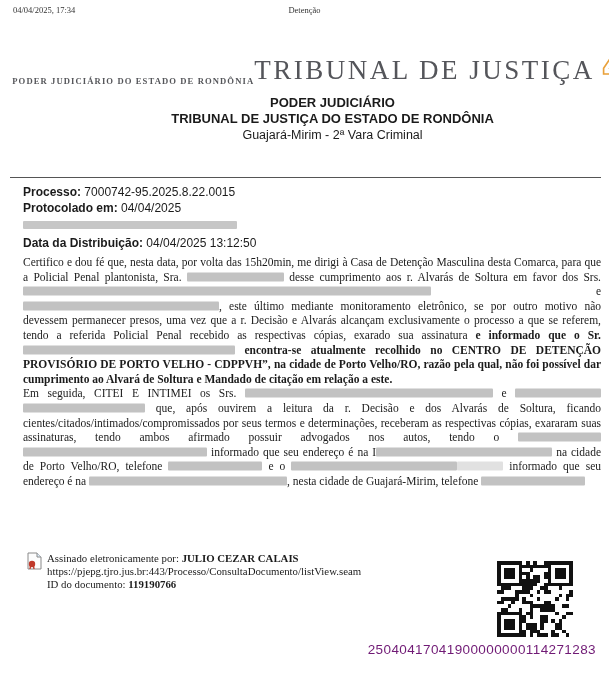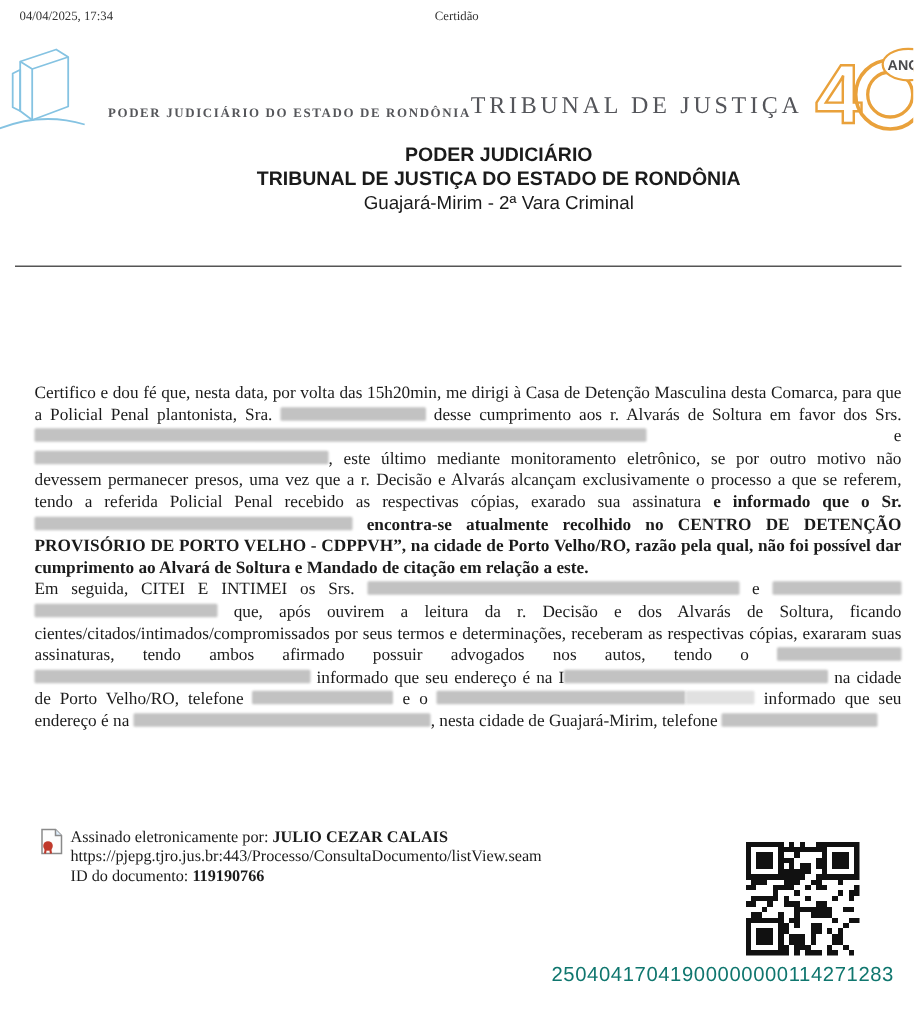--- a/index.html
+++ b/index.html
@@ -7,21 +7,21 @@
         font-family:"Liberation Serif",serif;color:#1b1b1b;}
   
   .print-header{position:absolute;top:5px;left:0;width:100%;font-size:8.5px;color:#333;}
   .print-date{position:absolute;left:13px;top:0;}
   .print-type{position:absolute;left:50%;transform:translateX(-50%);top:0;}
   
   .logo-row{position:absolute;top:28px;left:50%;transform:translateX(-50%);
             display:flex;align-items:center;gap:6px;}
   .logo-text{display:flex;flex-direction:row;align-items:flex-end;margin-top:14px;}
   .logo-small{font-size:8.6px;letter-spacing:1.1px;color:#55565a;font-weight:bold;white-space:nowrap;}
-  .logo-large{font-size:16px;letter-spacing:2.5px;color:#54555a;white-space:nowrap;margin-top:1px;}
+  .logo-large{font-size:27px;letter-spacing:2.5px;color:#54555a;white-space:nowrap;margin-top:1px;}
   
   .court-header{position:absolute;top:95px;left:0;width:100%;text-align:center;
                 font-family:"Liberation Sans",sans-serif;line-height:16px;padding-left:28px;}
   .ch-b{font-size:13px;font-weight:bold;}
   .ch-r{font-size:12.5px;}
   
   .rule{position:absolute;top:177px;left:10px;right:8px;border-top:1.2px solid #555;}
   
   .case-info{position:absolute;top:185px;left:23px;font-family:"Liberation Sans",sans-serif;
              font-size:12px;line-height:15.5px;}
@@ -36,30 +36,30 @@
   .redact.light{background:#e1e1e1;}
   .b{font-weight:bold;}
   
   .signature{position:absolute;top:552px;left:27px;display:flex;gap:5px;}
   .sig-lines{font-size:10.8px;line-height:13.2px;}
   
   .qr{position:absolute;top:561px;left:497px;width:76px;height:76px;}
   
   .footer-number{position:absolute;top:642px;right:13px;
                  font-family:"Liberation Sans",sans-serif;font-size:13.5px;
-                 letter-spacing:0.4px;color:#0f766e;}
+                 letter-spacing:0.4px;color:#701a75;}
 </style>
 </head>
 <body>
 
 <div class="page">
 
   <div class="print-header">
     <span class="print-date">04/04/2025, 17:34</span>
-    <span class="print-type">Certidão</span>
+    <span class="print-type">Detenção</span>
   </div>
 
   <div class="logo-row">
     <span>
       <svg width="82" height="66" viewBox="0 0 82 66">
         <g fill="none" stroke="#85C3E2" stroke-width="1.2" stroke-linejoin="round">
           <path d="M29 13 L53 5 L61 10 L61 43 L37 52 L29 46 Z"></path>
           <path d="M29 13 L37 18 L37 52"></path>
           <path d="M37 18 L61 10"></path>
           <path d="M24 21 L29 18.5 L29 46 L24 43.5 Z"></path>
@@ -87,20 +87,26 @@
   </div>
 
   <div class="court-header">
     <div class="ch-b">PODER JUDICIÁRIO</div>
     <div class="ch-b">TRIBUNAL DE JUSTIÇA DO ESTADO DE RONDÔNIA</div>
     <div class="ch-r">Guajará-Mirim - 2ª Vara Criminal</div>
   </div>
 
   <div class="rule"></div>
 
+  <div class="case-info">
+    <div><span class="lbl">Processo:</span><span> 7000742-95.2025.8.22.0015</span></div>
+    <div><span class="lbl">Protocolado em:</span><span> 04/04/2025</span></div>
+    <div class="case-redact"></div>
+    <div><span class="lbl">Data da Distribuição:</span><span> 04/04/2025 13:12:50</span></div>
+  </div>
 
   <div class="body-text"><span>Certifico e dou fé que, nesta data, por volta das 15h20min, me dirigi à Casa de Detenção Masculina desta Comarca, para que a Policial Penal plantonista, Sra. </span><span class="redact" style="width: 97px;"></span><span> desse cumprimento aos r. Alvarás de Soltura em favor dos Srs. </span><span class="redact" style="width: 408px;"></span><span> e </span><span class="redact" style="width: 196px;"></span><span>, este último mediante monitoramento eletrônico, se por outro motivo não devessem permanecer presos, uma vez que a r. Decisão e Alvarás alcançam exclusivamente o processo a que se referem, tendo a referida Policial Penal recebido as respectivas cópias, exarado sua assinatura </span><span class="b">e informado que o Sr. </span><span class="redact" style="width: 212px;"></span><span class="b"> encontra-se atualmente recolhido no CENTRO DE DETENÇÃO PROVISÓRIO DE PORTO VELHO - CDPPVH”, na cidade de Porto Velho/RO, razão pela qual, não foi possível dar cumprimento ao Alvará de Soltura e Mandado de citação em relação a este.</span><br><span>Em seguida, CITEI E INTIMEI os Srs. </span><span class="redact" style="width: 248px;"></span><span> e </span><span class="redact" style="width: 86px;"></span><span class="redact" style="width: 122px;"></span><span> que, após ouvirem a leitura da r. Decisão e dos Alvarás de Soltura, ficando cientes/citados/intimados/compromissados por seus termos e determinações, receberam as respectivas cópias, exararam suas assinaturas, tendo ambos afirmado possuir advogados nos autos, tendo o </span><span class="redact" style="width: 83px;"></span><span class="redact" style="width: 184px;"></span><span> informado que seu endereço é na I</span><span class="redact" style="width: 176px;"></span><span> na cidade de Porto Velho/RO, telefone </span><span class="redact" style="width: 94px;"></span><span> e o </span><span class="redact" style="width: 166px;"></span><span class="redact light" style="width: 46px;"></span><span> informado que seu endereço é na </span><span class="redact" style="width: 198px;"></span><span>, nesta cidade de Guajará-Mirim, telefone </span><span class="redact" style="width: 104px;"></span></div>
 
   <div class="signature">
     <span>
       <svg width="15" height="18" viewBox="0 0 15 18">
         <path d="M1 1 L10 1 L14 5 L14 17 L1 17 Z" fill="#fdfdfd" stroke="#8a8a8a" stroke-width="1"></path>
         <path d="M10 1 L10 5 L14 5" fill="#dfeefb" stroke="#8a8a8a" stroke-width="1"></path>
         <circle cx="5" cy="12" r="3.2" fill="#C0392B"></circle>
         <path d="M3.5 14 L3 17 M6.5 14 L7 17" stroke="#C0392B" stroke-width="1.4"></path>

